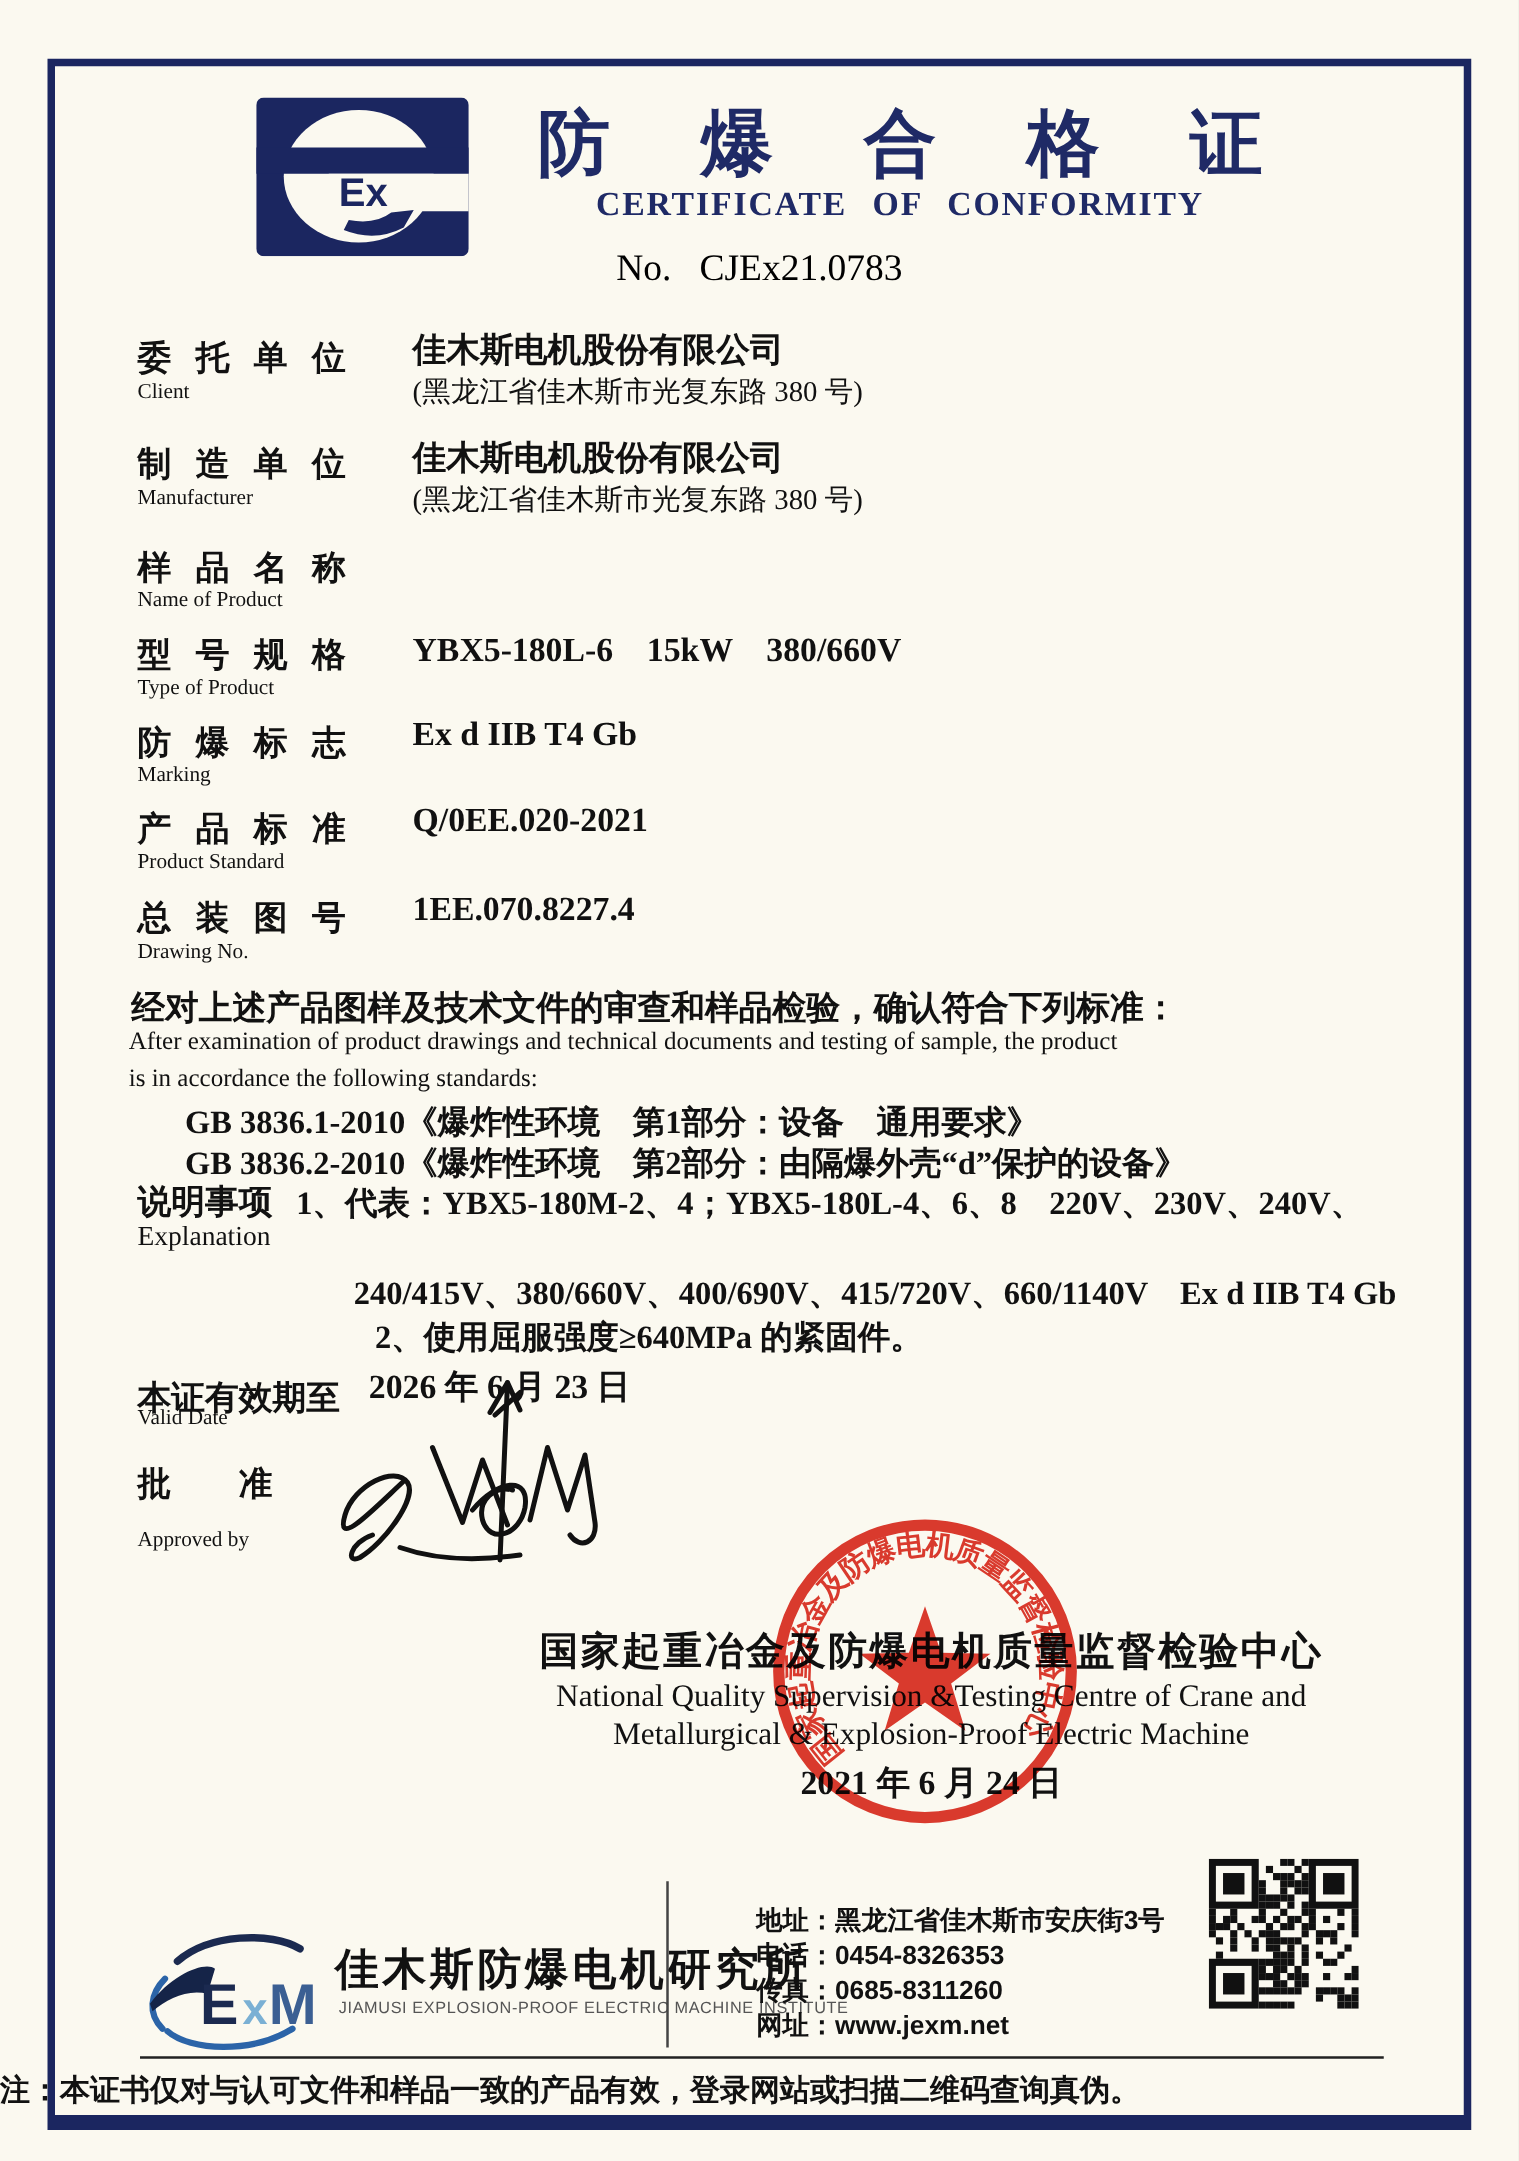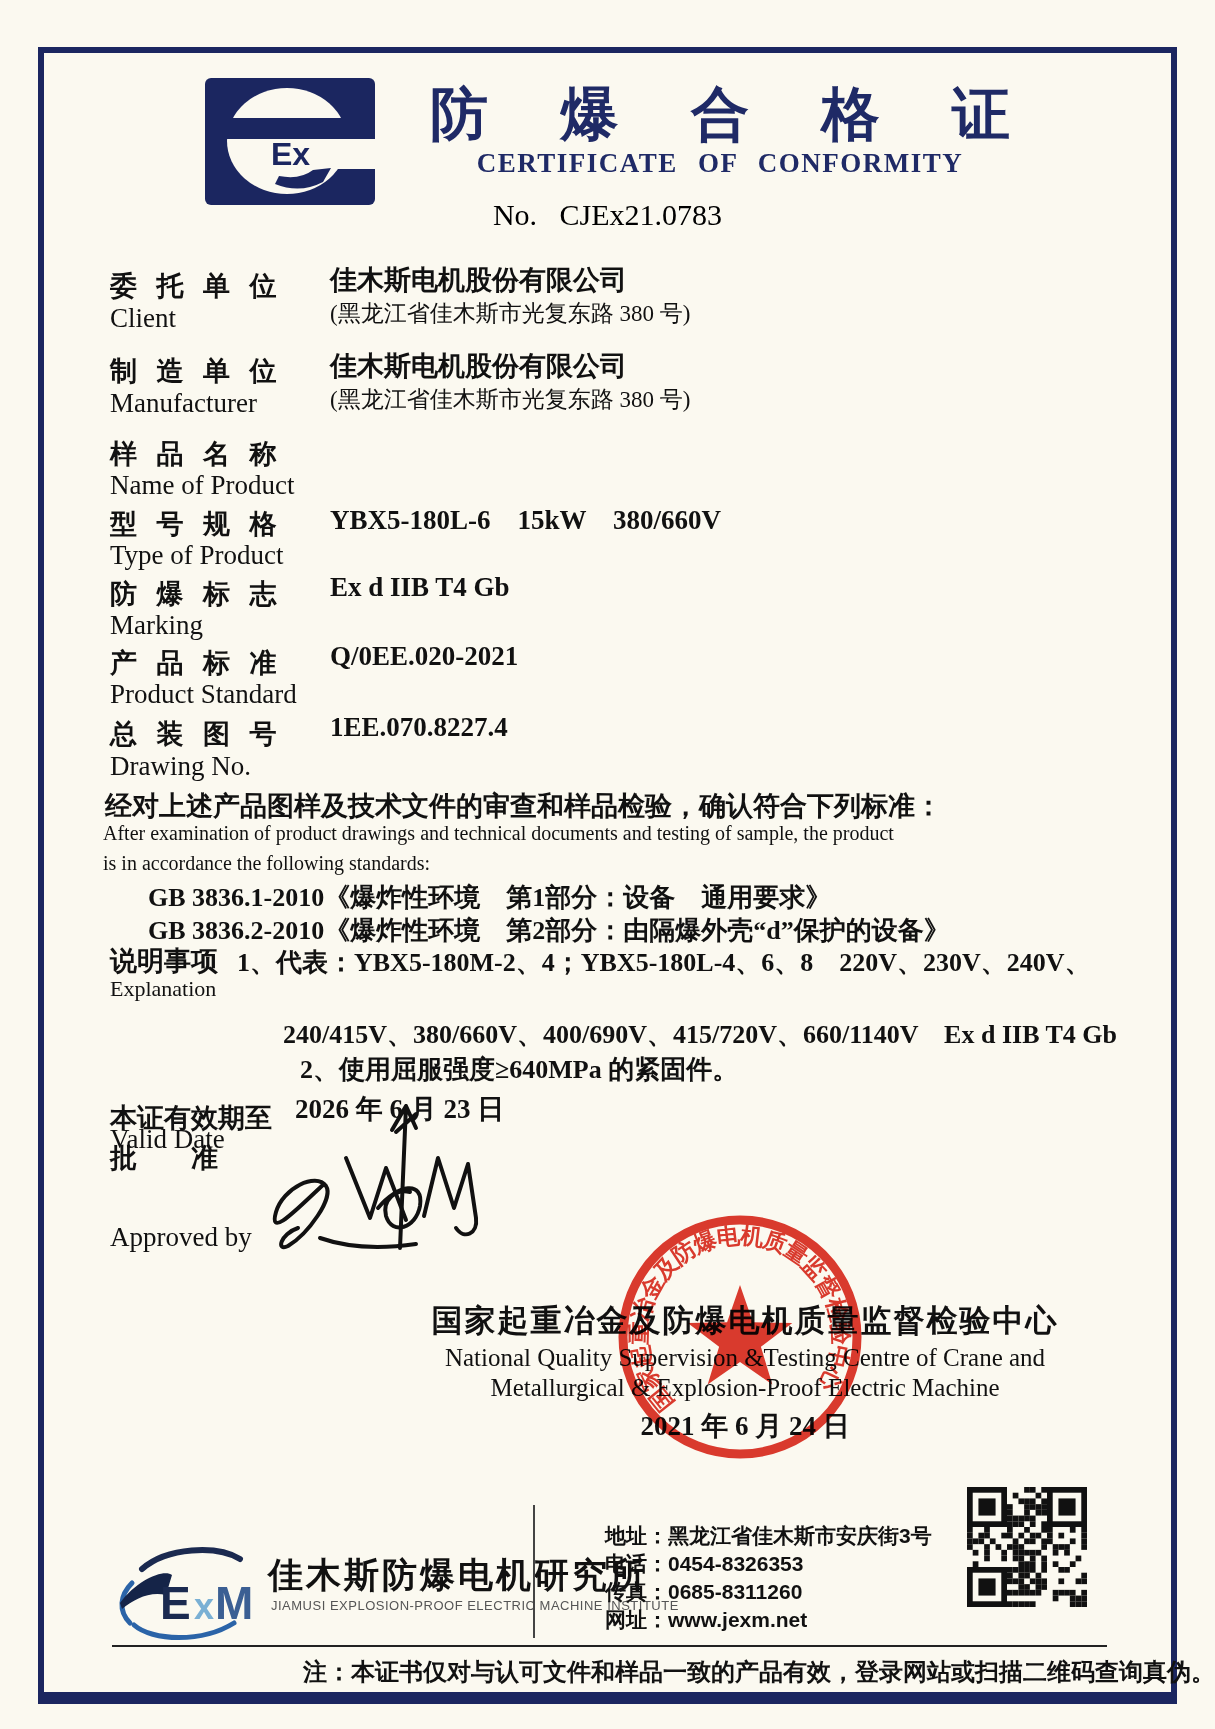--- a/index.html
+++ b/index.html
@@ -8,30 +8,30 @@
   .abs{position:absolute;}
   .frame{position:absolute;left:38px;top:47px;width:1139px;height:1657px;box-sizing:border-box;
          border:6px solid #1b2660;border-bottom:12px solid #1b2660;}
   .title-cn{left:340px;top:76px;width:760px;text-align:center;font-size:58px;font-weight:bold;
             color:#1f2a66;word-spacing:58px;white-space:nowrap;}
   .title-en{left:340px;top:148px;width:760px;text-align:center;font-size:27px;font-weight:bold;
             color:#1f2a66;letter-spacing:1.5px;word-spacing:12px;}
   .certno{left:0;top:198px;width:1215px;text-align:center;font-size:30px;color:#000;}
   .flabel-cn{left:110px;font-size:27px;font-weight:bold;word-spacing:12px;white-space:nowrap;
              font-family:"Liberation Sans","DejaVu Sans",sans-serif;}
-  .flabel-en{left:110px;font-size:27px;}
+  .flabel-en{left:110px;font-size:17px;}
   .fvalue{left:330px;font-size:27px;font-weight:bold;white-space:nowrap;}
   .fsub{left:330px;font-size:23px;white-space:nowrap;}
   .stmt-cn{left:105px;top:788px;font-size:27px;font-weight:bold;white-space:nowrap;
            font-family:"Liberation Sans","DejaVu Sans",sans-serif;}
   .stmt-en{left:103px;font-size:20px;white-space:nowrap;}
   .std{left:148px;font-size:26px;font-weight:600;white-space:nowrap;}
   .exp-line{font-size:26px;font-weight:600;white-space:nowrap;}
   .centre-blk{left:385px;width:720px;text-align:center;}
-  .note{left:0;top:1656px;width:1215px;text-align:right;font-size:24px;font-weight:bold;
+  .note{left:0;top:1656px;width:1215px;text-align:left;font-size:24px;font-weight:bold;
         font-family:"Liberation Sans","DejaVu Sans",sans-serif;}
   .contact-row{font-size:21px;font-weight:600;white-space:nowrap;
                font-family:"Liberation Sans","DejaVu Sans",sans-serif;}
   .sep{left:112px;top:1645px;width:995px;height:2px;background:#222;}
   .vdiv{left:533px;top:1505px;width:2px;height:133px;background:#444;}
   .stamp{mix-blend-mode:multiply;opacity:.92;}
 </style>
 </head>
 <body>
 
@@ -94,21 +94,21 @@
   <div class="abs flabel-cn" style="top:943px;word-spacing:0;">说明事项</div>
   <div class="abs flabel-en" style="top:976px;font-size:22px;">Explanation</div>
   <div class="abs exp-line" style="left:237px;top:945px">1、代表：YBX5-180M-2、4；YBX5-180L-4、6、8　220V、230V、240V、</div>
   <div class="abs exp-line" style="left:283px;top:1017px">240/415V、380/660V、400/690V、415/720V、660/1140V　Ex d IIB T4 Gb</div>
   <div class="abs exp-line" style="left:300px;top:1052px">2、使用屈服强度≥640MPa 的紧固件。</div>
 
   <div class="abs flabel-cn" style="top:1100px;word-spacing:0;">本证有效期至</div>
   <div class="abs flabel-en" style="top:1124px">Valid Date</div>
   <div class="abs fvalue" style="left:295px;top:1091px;font-weight:600;">2026 年 6 月 23 日</div>
 
-  <div class="abs flabel-cn" style="top:1140px">批　　准</div>
+  <div class="abs flabel-cn" style="top:1169px">批　　准</div>
   <div class="abs flabel-en" style="top:1222px">Approved by</div>
 
   <div class="abs" style="left:228px;top:1088px;width:270px;height:180px;">
     <svg width="270" height="180" viewBox="0 0 270 180">
       <g fill="none" stroke="#111" stroke-width="4" stroke-linecap="round" stroke-linejoin="round">
         <path d="M96,96 C70,120 40,152 48,124 C55,100 88,84 98,98 C106,110 80,146 60,158 C48,164 52,146 70,140"></path>
         <path d="M178,18 L172,160 M178,18 l-14,24 M178,18 l10,22 M168,44 l20,-18"></path>
         <path d="M118,70 L142,130 L158,80 L178,132"></path>
         <path d="M150,120 C170,96 196,92 192,118 C188,140 164,148 158,128 C154,112 168,100 182,104"></path>
         <path d="M196,128 L210,70 L226,120 L240,76 L248,130 C250,146 236,152 228,140"></path>

